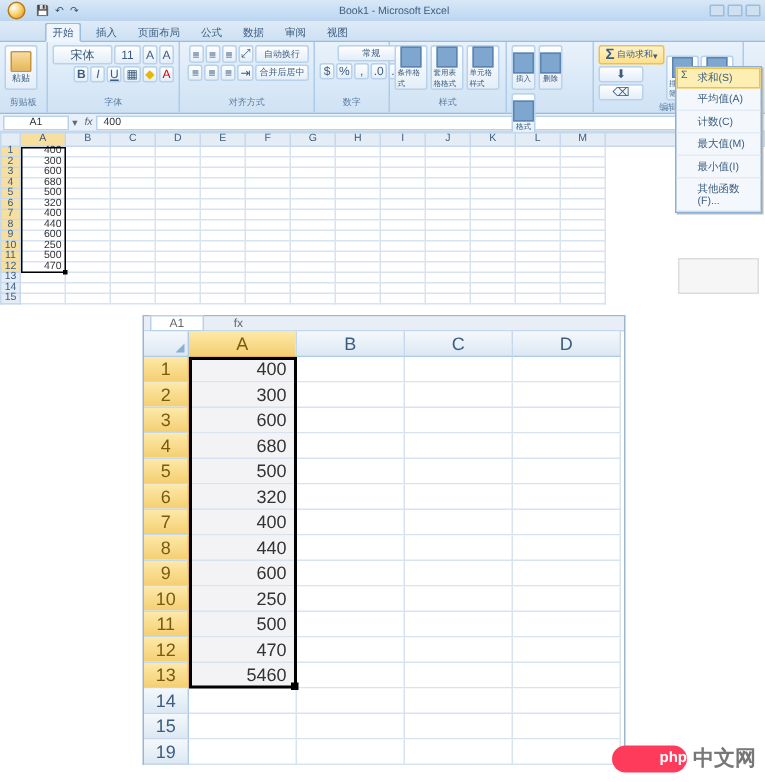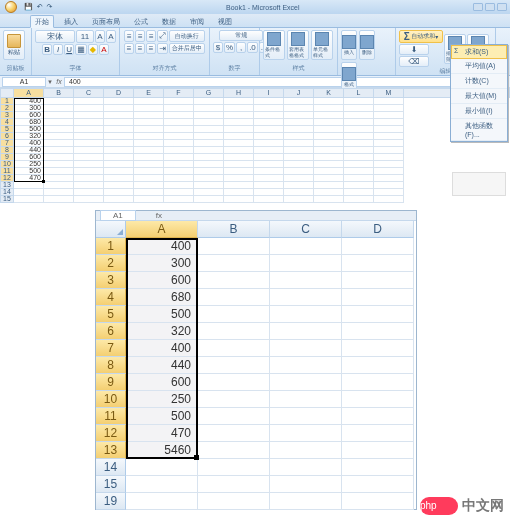--- a/index.html
+++ b/index.html
@@ -15,21 +15,21 @@
   .titlebar .title { flex:1; text-align:center; color:#3b5d80; font-size:7px; }
   .titlebar .winbtns { display:flex; gap:2px; padding-right:3px; }
   .titlebar .winbtns span { width:10px; height:8px; background:#cfe0f1; border:1px solid #9abce0; border-radius:1px; display:inline-block; }
 
   .ribbon-tabs { height:14px; background: linear-gradient(#dfeaf6,#cde1f4); display:flex; align-items:flex-end; padding-left:30px; gap:6px; border-bottom:1px solid #9abce0; }
   .ribbon-tabs .tab { font-size:7px; color:#3b5d80; padding:1px 4px 0 4px; border-radius:2px 2px 0 0; }
   .ribbon-tabs .tab.active { background:#eef5fc; border:1px solid #9abce0; border-bottom:1px solid #eef5fc; position:relative; top:1px; }
 
   .ribbon { height:48px; background: linear-gradient(#e9f2fb,#cfe2f4); border-bottom:1px solid #9abce0; display:flex; position:relative; }
   .group { border-right:1px solid #aecbe9; padding:2px 3px; display:flex; flex-direction:column; justify-content:space-between; }
-  .group .g-body { display:flex; gap:2px; align-items:center; flex-wrap:wrap; }
+  .group .g-body { display:flex; gap:2px; align-items:flex-end; flex-wrap:wrap; }
   .group .g-label { text-align:center; font-size:6px; color:#5b7ea2; }
   .rbtn { background:linear-gradient(#fefefe,#e4eef8); border:1px solid #b9d2ec; border-radius:2px; min-width:10px; min-height:10px; display:inline-flex; align-items:center; justify-content:center; font-size:8px; color:#3b5d80; padding:0 1px;}
   .big { width:22px; height:30px; flex-direction:column; }
   .big .ic { width:14px; height:14px; }
   .ic { display:inline-block; }
   .ic-paste { background:linear-gradient(#f9dca0,#e6b65a); border:1px solid #c6953a; border-radius:1px; }
   .ic-sigma::before { content:"Σ"; font-size:10px; color:#3b5d80; font-weight:bold; }
   .sq { width:8px; height:8px; background:#7fa6ce; border:1px solid #5b85b0; }
 
   
@@ -77,21 +77,21 @@
   .cu-ch.sel { background:linear-gradient(#fde9a8,#f4cf72); border-bottom:1px solid #e0b550; color:#7a5a12;}
   .cu-body { position:relative; }
   .cu-row { display:flex; height:17px;}
   .cu-cell { width:72px; border-right:1px solid #d8e3ef; border-bottom:1px solid #d8e3ef; text-align:right; padding-right:6px; line-height:17px; color:#333; font-size:12px; background:#fff;}
   .cu-cell.colA { background:#f3f3f5; }
   .cu-sel { position:absolute; left:0; top:0; width:72px; height:221px; border:2px solid #000; pointer-events:none;}
   .cu-sel::after { content:""; position:absolute; right:-3px; bottom:-3px; width:5px; height:5px; background:#000;}
 
   
   .watermark { position:absolute; right:6px; bottom:6px; display:flex; align-items:center; gap:4px; font-size:14px; color:#777; font-weight:bold;}
-  .watermark .logo { width:38px; height:18px; background:#ff3b5c; color:#fff; border-radius:9px; text-align:left; line-height:18px; font-size:10px; font-weight:normal;}
+  .watermark .logo { width:50px; height:18px; background:#ff3b5c; color:#fff; border-radius:9px; text-align:right; line-height:18px; font-size:10px; font-weight:bold;}
   .little-box { position:absolute; right:4px; top:172px; width:54px; height:24px; border:1px solid #ddd; background:#f6f6f6;}
 </style>
 </head>
 <body>
 
 <div class="top-app">
 
   <div class="titlebar">
     <div class="office-btn">
         <div class="orb"></div>

